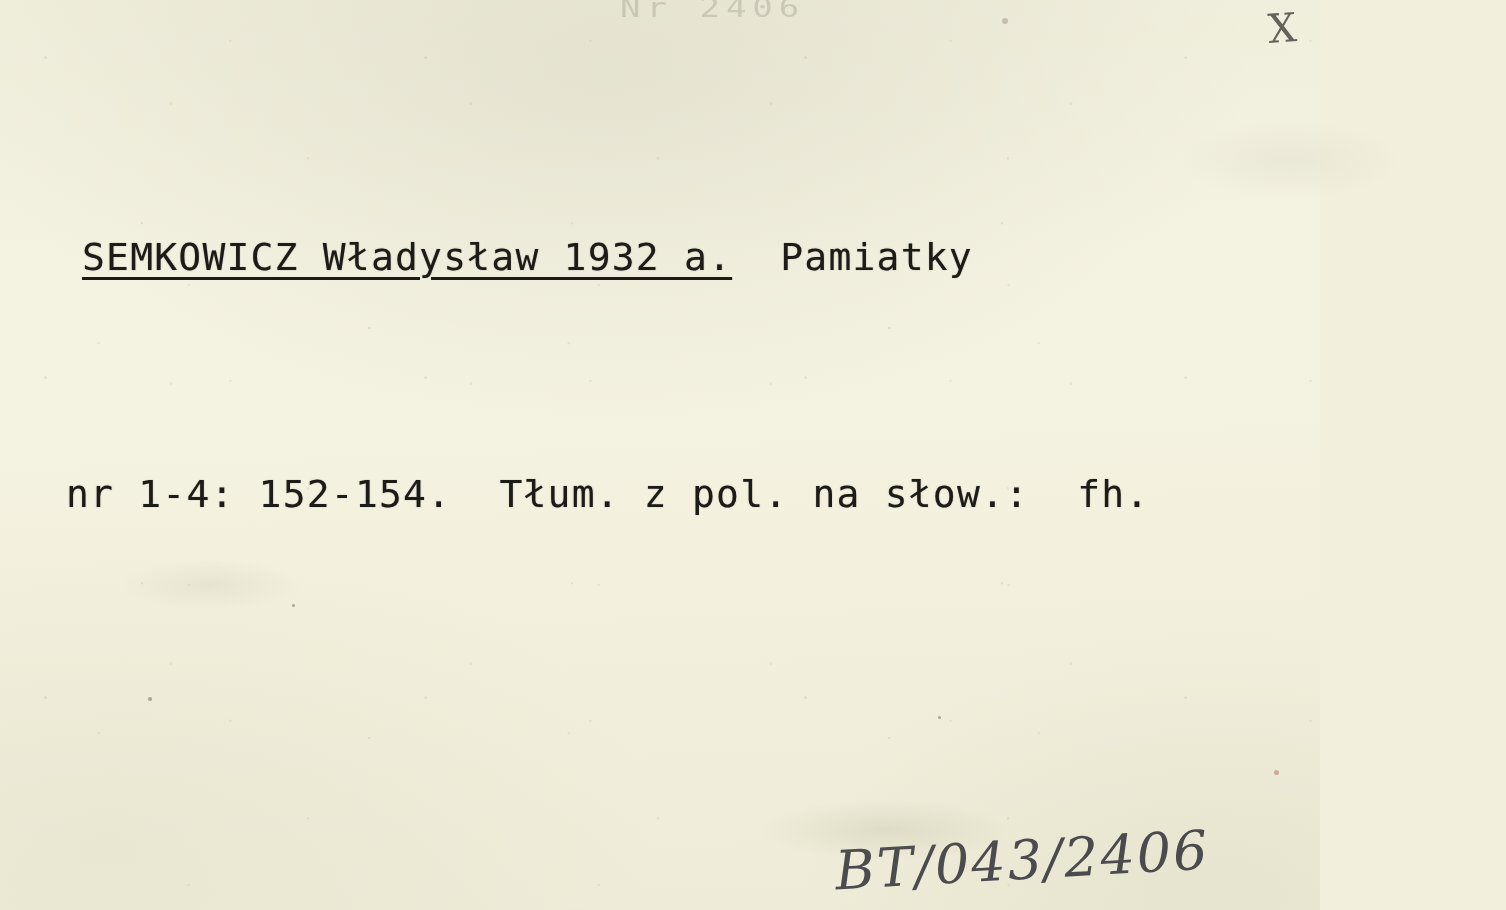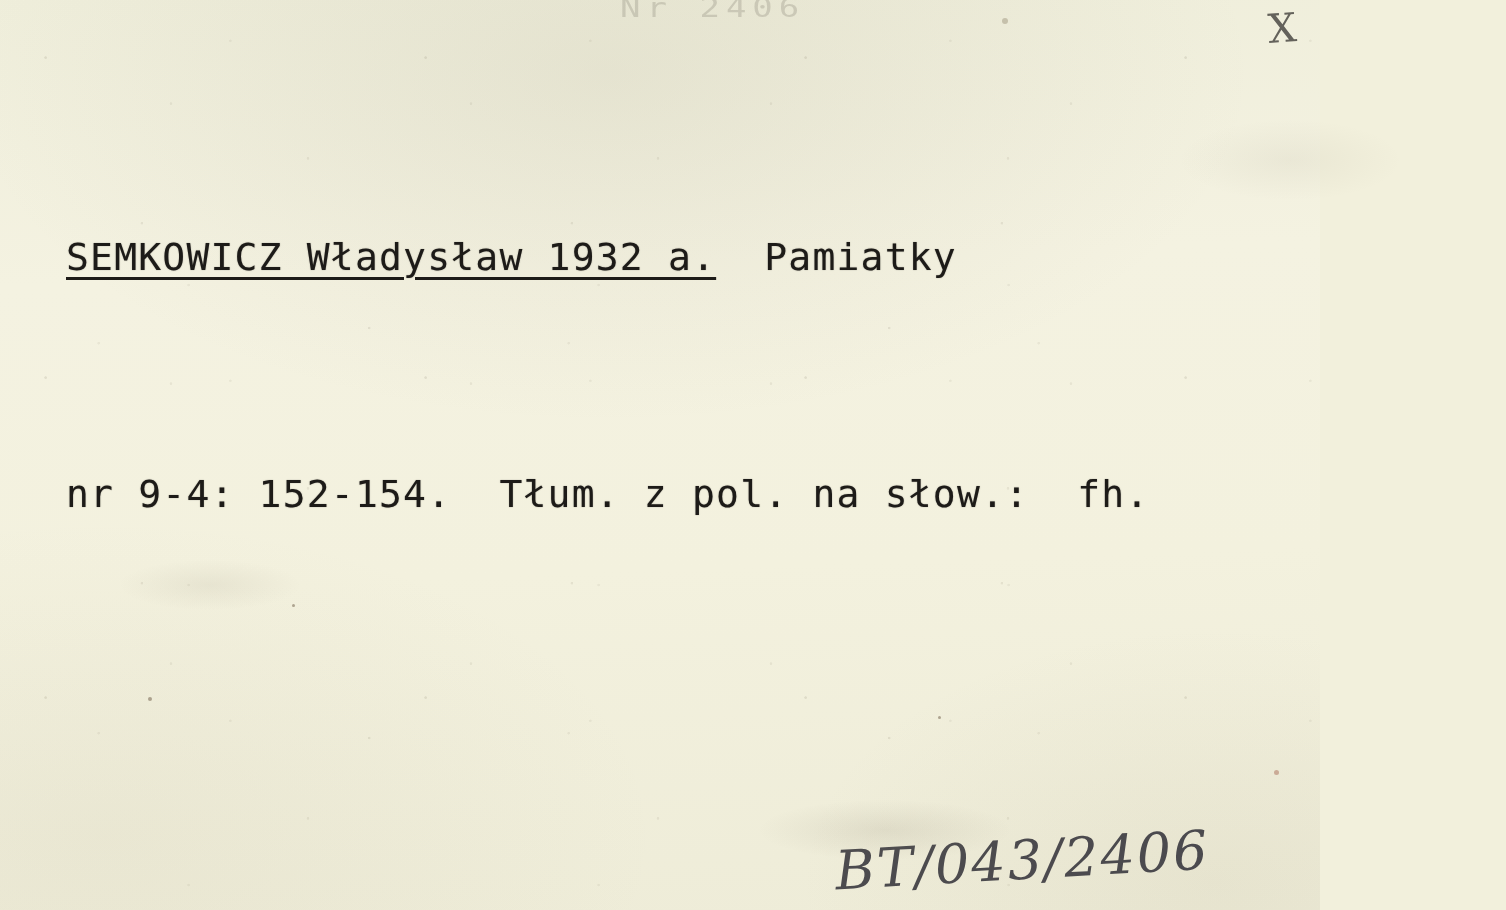--- a/index.html
+++ b/index.html
@@ -87,20 +87,21 @@
     text-shadow: 0 0 1.2px rgba(40,35,30,0.45);
   }
   .line {
     white-space: pre;
     display: block;
   }
   .u {
     text-decoration: underline;
     text-decoration-thickness: 3px;
     text-underline-offset: 7px;
+    margin-left: 16px;
   }
 
   
   #shelfmark {
     position: absolute;
     bottom: 18px;
     right: 110px;
     font-family: "DejaVu Serif", serif;
     font-style: italic;
     font-size: 54px;
@@ -138,21 +139,21 @@
 <div id="card">
 
   <div id="speckle"></div>
 
   <div id="bleed-top">Nr 2406</div>
 
   <div id="x-mark">X</div>
 
   <div id="typescript">
     <span class="line"><span class="u">SEMKOWICZ Władysław 1932 a.</span><span>  Pamiatky</span></span>
-    <span class="line">nr 9-4: 152-154.  Tłum. z pol. na słow.:  fh.</span>
+    <span class="line">nr 1-4: 152-154.  Tłum. z pol. na słow.:  fh.</span>
     
     
   </div>
 
   <div id="shelfmark">BT/043/2406</div>
 
   <div class="smudge" id="smudge1"></div>
   <div class="smudge" id="smudge2"></div>
   <div class="smudge" id="smudge3"></div>
   <div class="fleck" id="fleck1"></div>

